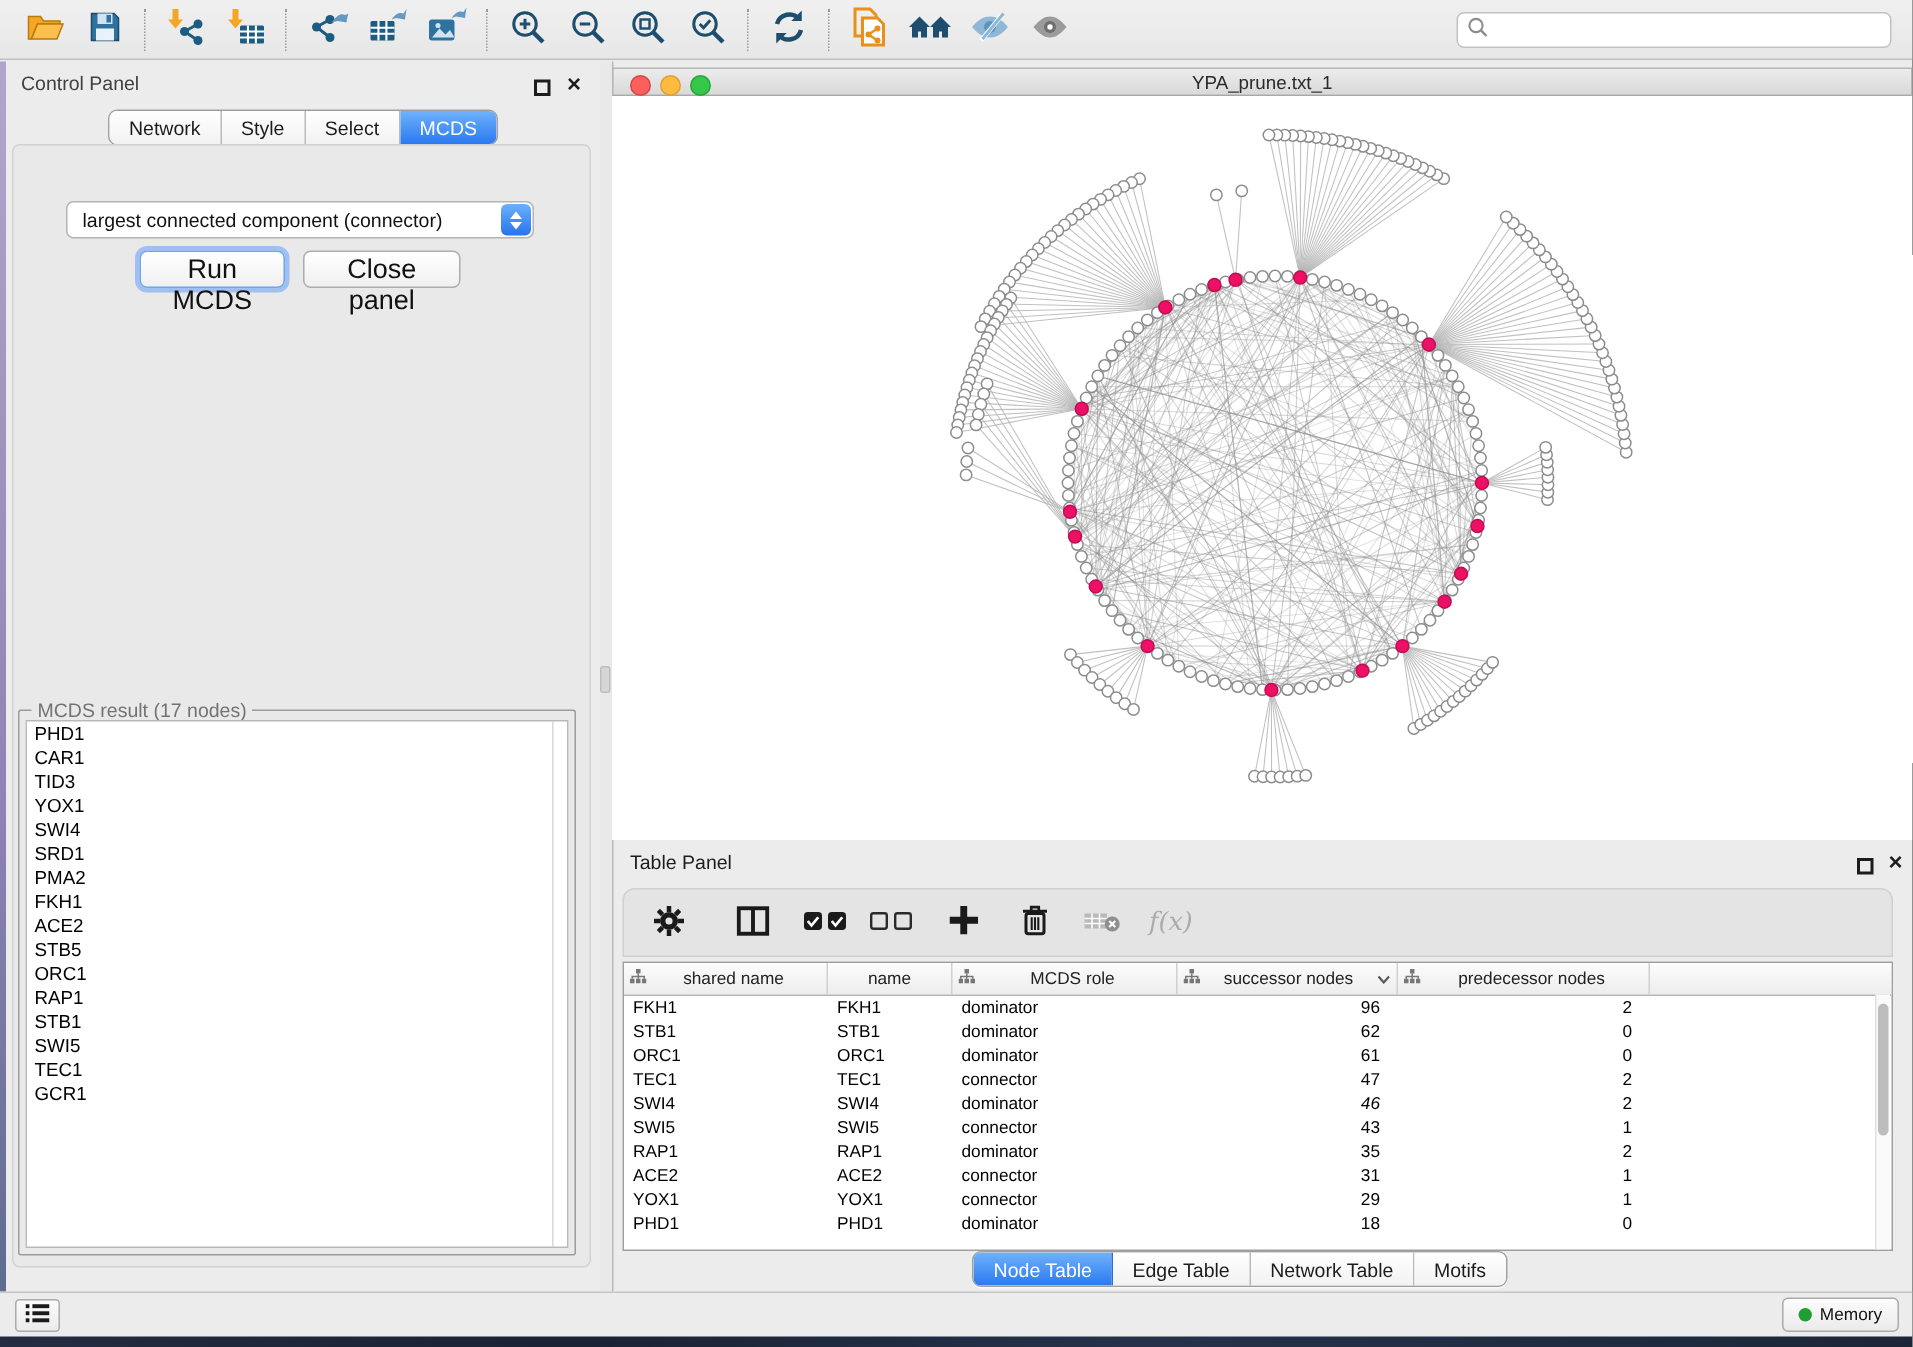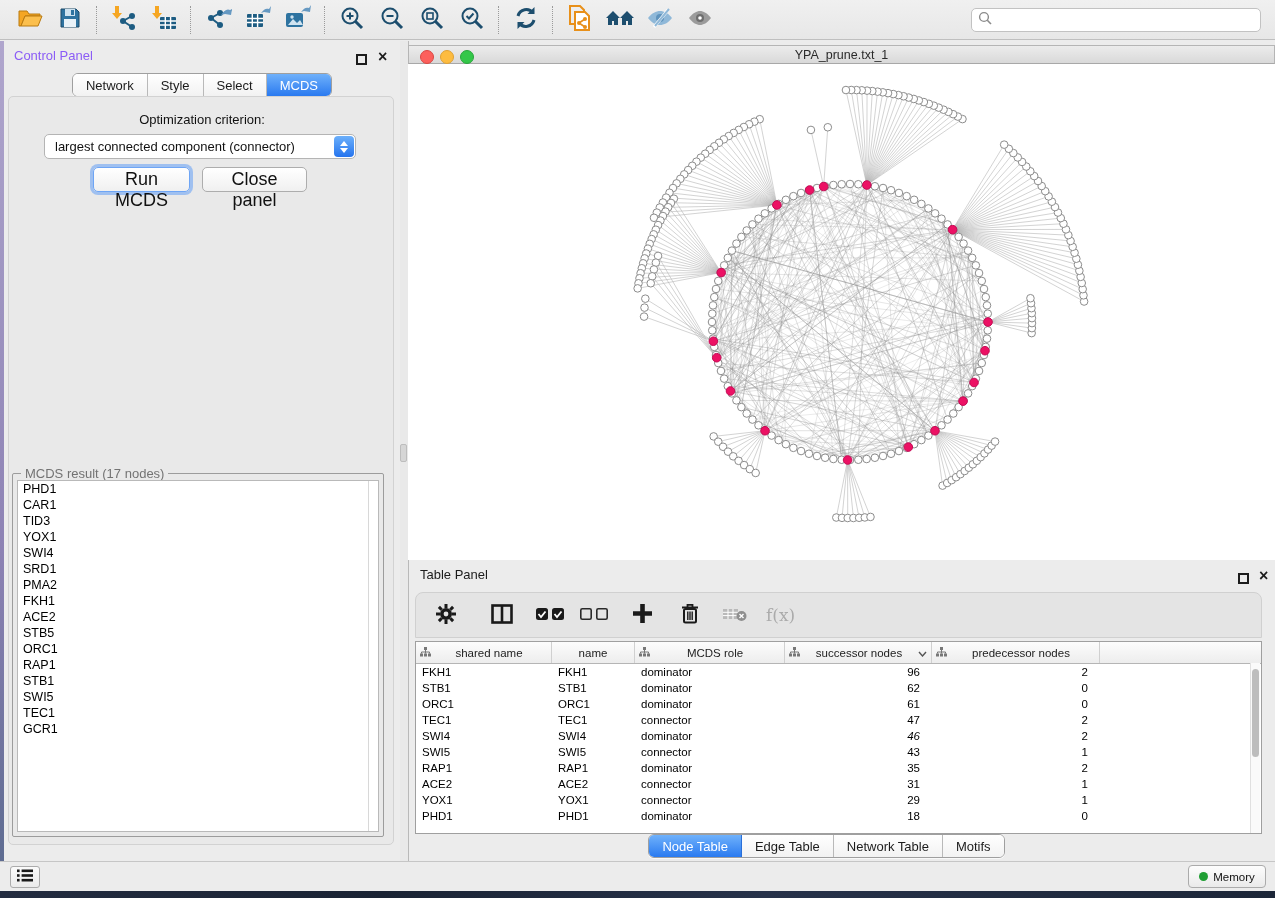--- a/index.html
+++ b/index.html
@@ -12,21 +12,21 @@
            border-bottom:1px solid #bfbfbf;display:flex;align-items:center;padding-left:10px;box-sizing:border-box;}
   .tbtn{width:40px;height:34px;display:flex;align-items:center;justify-content:center;background:none;border:none;padding:0;cursor:default;}
   .tsep{width:1px;height:28px;margin:0 6px;border-left:1px dotted #9a9a9a;}
   .search-box{position:absolute;right:14px;top:8px;width:290px;height:24px;background:#fff;
               border:1px solid #c2c2c2;border-radius:5px;display:flex;align-items:center;padding:0 6px;box-sizing:border-box;}
   .search-box input{border:none;outline:none;flex:1;font-size:12px;font-family:"Liberation Sans",sans-serif;background:transparent;margin-left:4px;}
   
   .left-strip{left:0;top:41px;width:4px;height:849px;background:linear-gradient(#b0a6cd,#8d82b4 60%,#5a6a8e);}
   .wallpaper{left:0;top:890px;width:1275px;height:8px;background:linear-gradient(90deg,#232c40,#1a2334 30%,#27324a 60%,#1c2638);}
   
-  .cp-title{left:14px;top:48px;font-size:13px;color:#8b5cf6;}
+  .cp-title{left:14px;top:48px;font-size:13px;color:#404040;}
   .win-float{width:11px;height:11px;border:2px solid #1c1c1c;box-sizing:border-box;display:inline-block;}
   .win-close{font-size:16px;font-weight:bold;color:#1c1c1c;line-height:11px;}
   .seg-group{display:flex;border:1px solid #9f9f9f;border-radius:6px;background:#fff;overflow:hidden;height:22px;box-shadow:0 1px 0 rgba(255,255,255,.7);}
   .seg{font-size:13px;color:#1c1c1c;padding:0 13px;display:flex;align-items:center;border-right:1px solid #b9b9b9;background:linear-gradient(#ffffff,#f2f2f2);}
   .seg:last-child{border-right:none;}
   .seg.selected{background:linear-gradient(#6fb1fb,#2a7af0);color:#fff;border-color:#2a6fd8;}
   .cp-body{left:8px;top:96px;width:386px;height:749px;background:#e9e9e9;border:1px solid #d2d2d2;border-radius:5px;box-sizing:border-box;}
   .opt-label{left:4px;top:112px;width:396px;text-align:center;font-size:13px;color:#111;}
   .dropdown{left:44px;top:134px;width:312px;height:25px;background:#fff;border:1px solid #b4b4b4;border-radius:5px;
             display:flex;align-items:center;box-sizing:border-box;}
@@ -68,21 +68,21 @@
   .tbl-scroll{position:absolute;right:1px;top:21px;width:9px;height:170px;background:#fafafa;border-left:1px solid #e0e0e0;}
   .tbl-thumb{position:absolute;left:1px;top:6px;width:7px;height:88px;background:#bdbdbd;border-radius:4px;}
   .tp-tabs-wrap{left:393px;top:834px;width:867px;display:flex;justify-content:center;}
   
   .statusbar{left:0;top:861px;width:1275px;height:29px;background:#ececec;border-top:1px solid #c6c6c6;}
   .list-btn{position:absolute;left:10px;top:4px;width:30px;height:22px;background:linear-gradient(#fbfbfb,#ebebeb);
             border:1px solid #ababab;border-radius:3px;display:flex;align-items:center;justify-content:center;}
   .memory-btn{position:absolute;right:9px;top:3px;width:78px;height:23px;background:linear-gradient(#fdfdfd,#eaeaea);
               border:1px solid #ababab;border-radius:4px;display:flex;align-items:center;justify-content:center;gap:5px;font-size:11.5px;color:#111;}
   .memory-dot{width:9px;height:9px;border-radius:50%;background:#1f9e33;}
-  .fx-label{font-family:"DejaVu Serif",serif;font-size:17px;color:#ababab;}
+  .fx-label{font-family:"DejaVu Serif",serif;font-style:italic;font-size:17px;color:#ababab;}
 </style>
 </head>
 <body>
 
 <div id="app">
 
   <div class="abs toolbar">
     <button class="tbtn">
         <span>
       <svg width="27" height="24" viewBox="0 0 27 24">
@@ -253,21 +253,20 @@
   <div class="abs" style="left:4px;top:73px;width:396px;display:flex;justify-content:center;">
     <div class="seg-group" id="cp-tabs">
         <div class="seg">Network</div>
         <div class="seg">Style</div>
         <div class="seg">Select</div>
         <div class="seg selected">MCDS</div>
       </div>
   </div>
 
   <div class="abs cp-body"></div>
-  <div class="abs opt-label">Optimization criterion:</div>
 
   <div class="abs dropdown">
     <span class="dd-text">largest connected component (connector)</span>
     <span class="dd-stepper">
         <span class="dd-up"></span>
         <span class="dd-down"></span>
       </span>
   </div>
 
   <button class="abs btn focused" style="left:93px;top:167px;width:97px;">Run MCDS</button>

